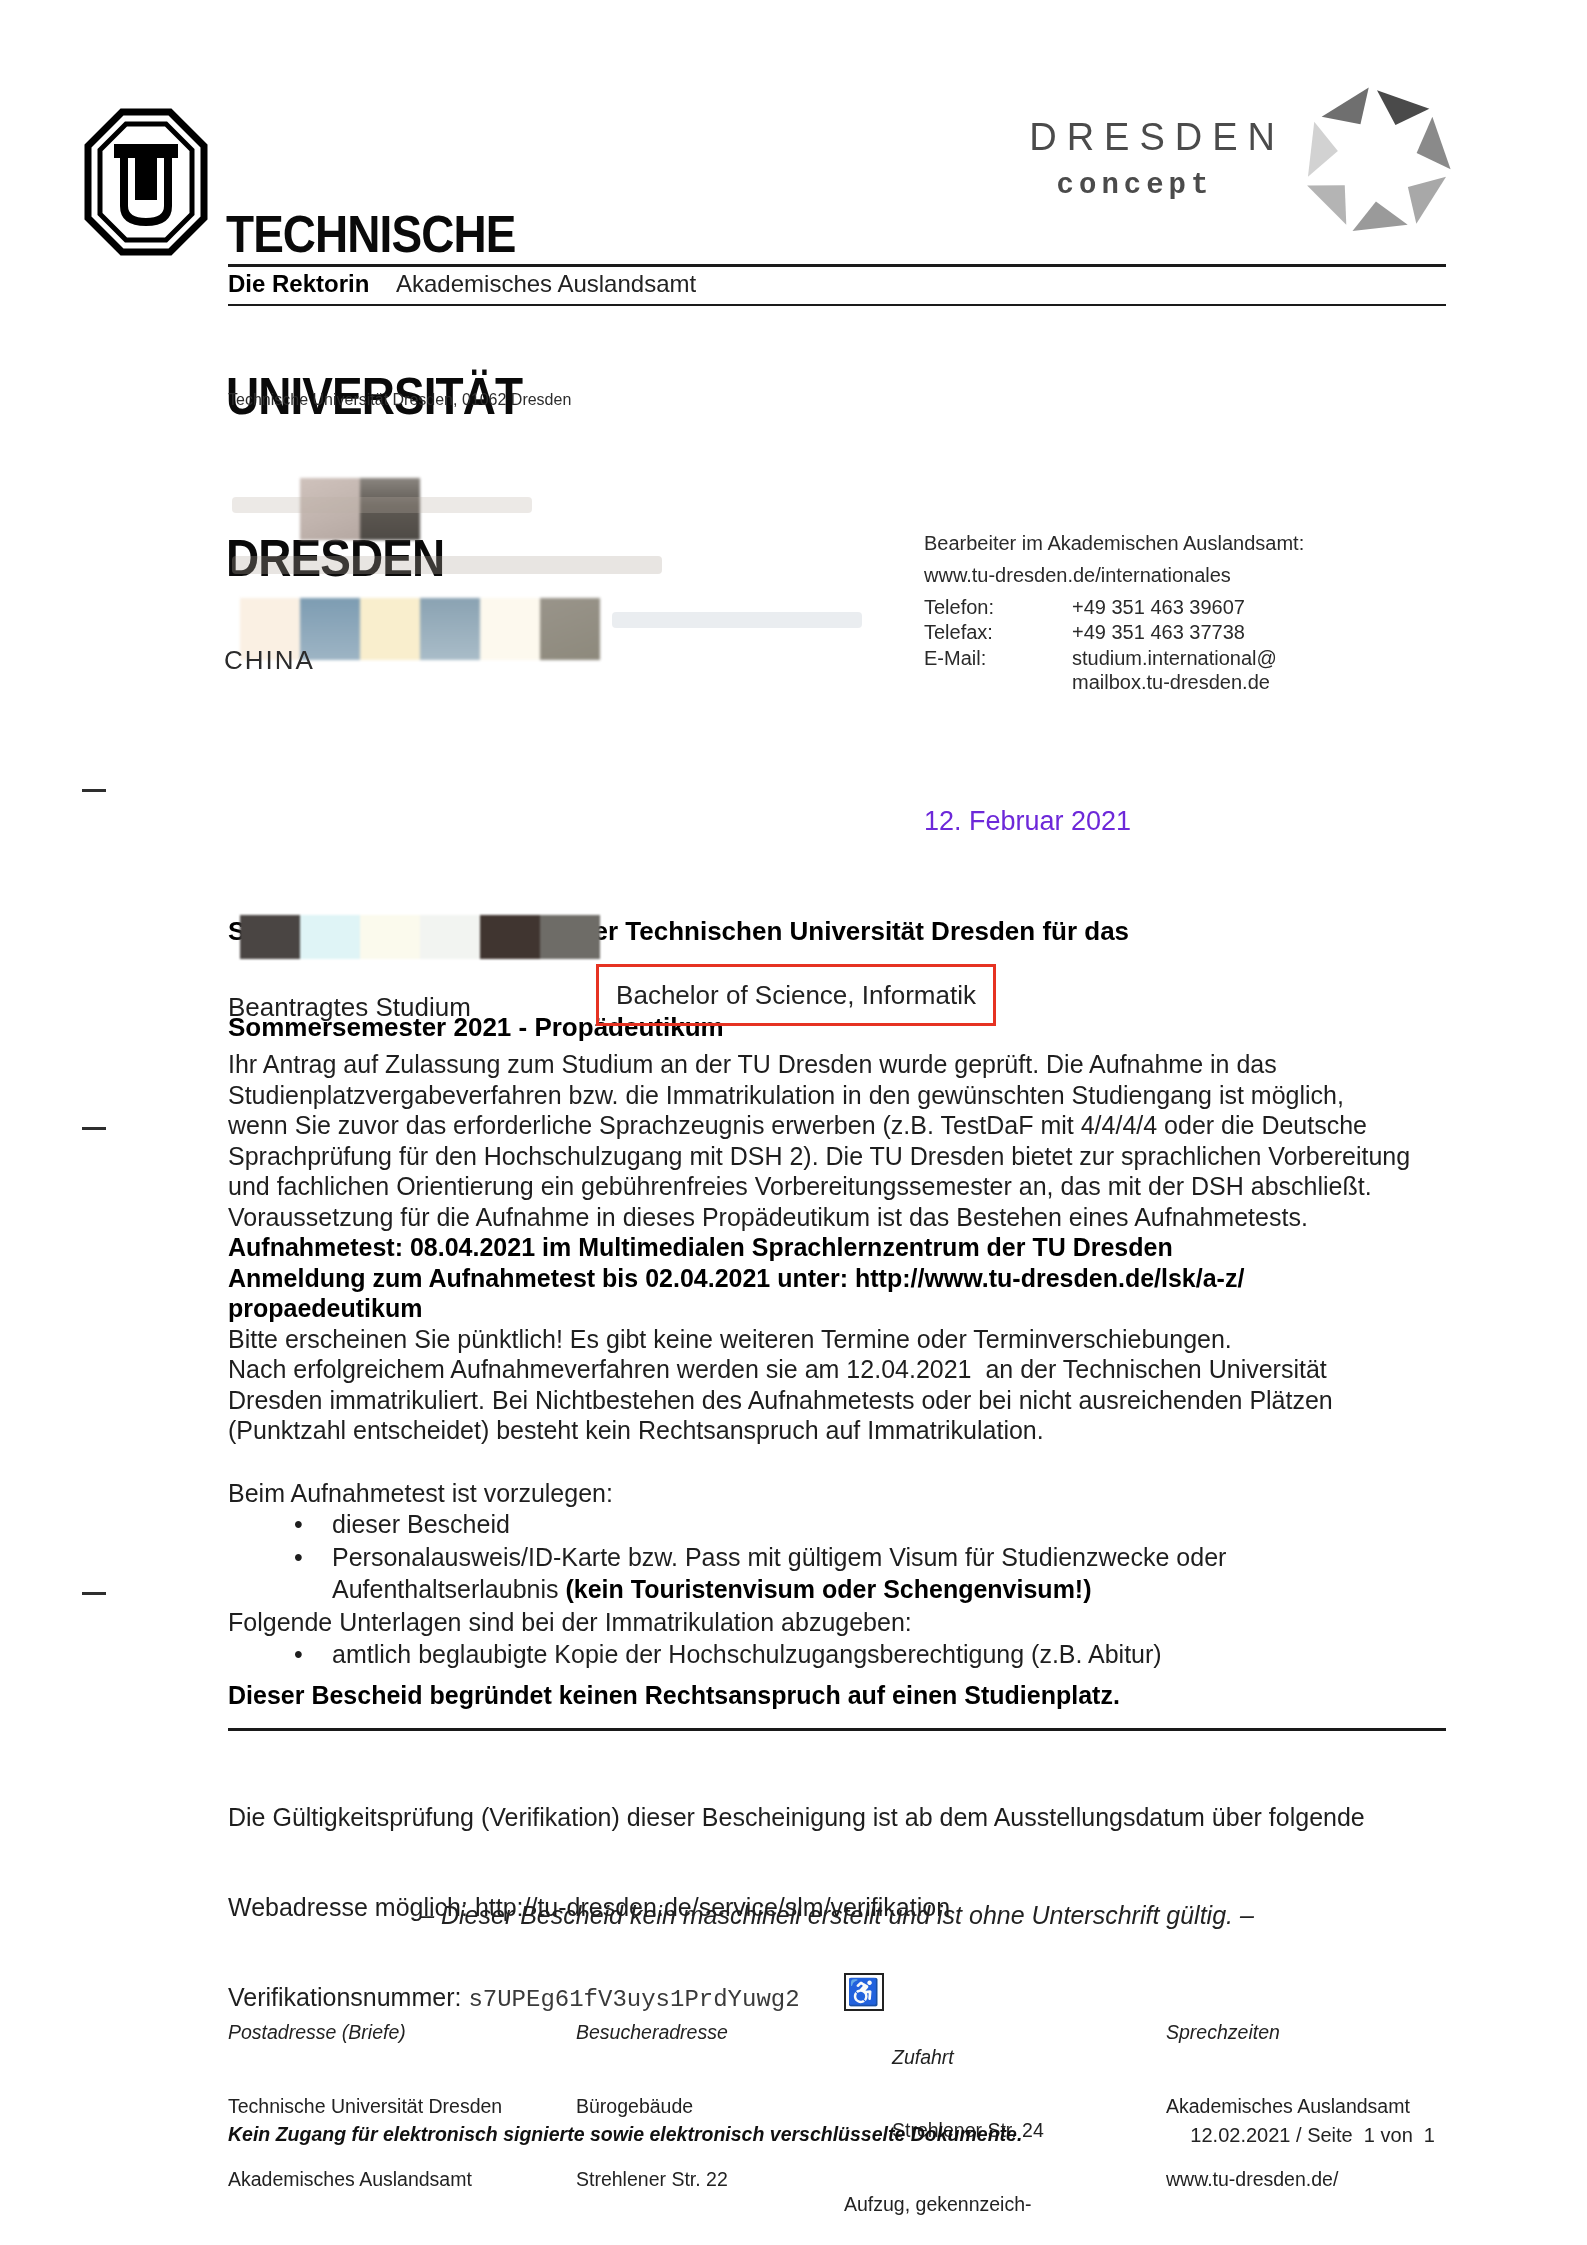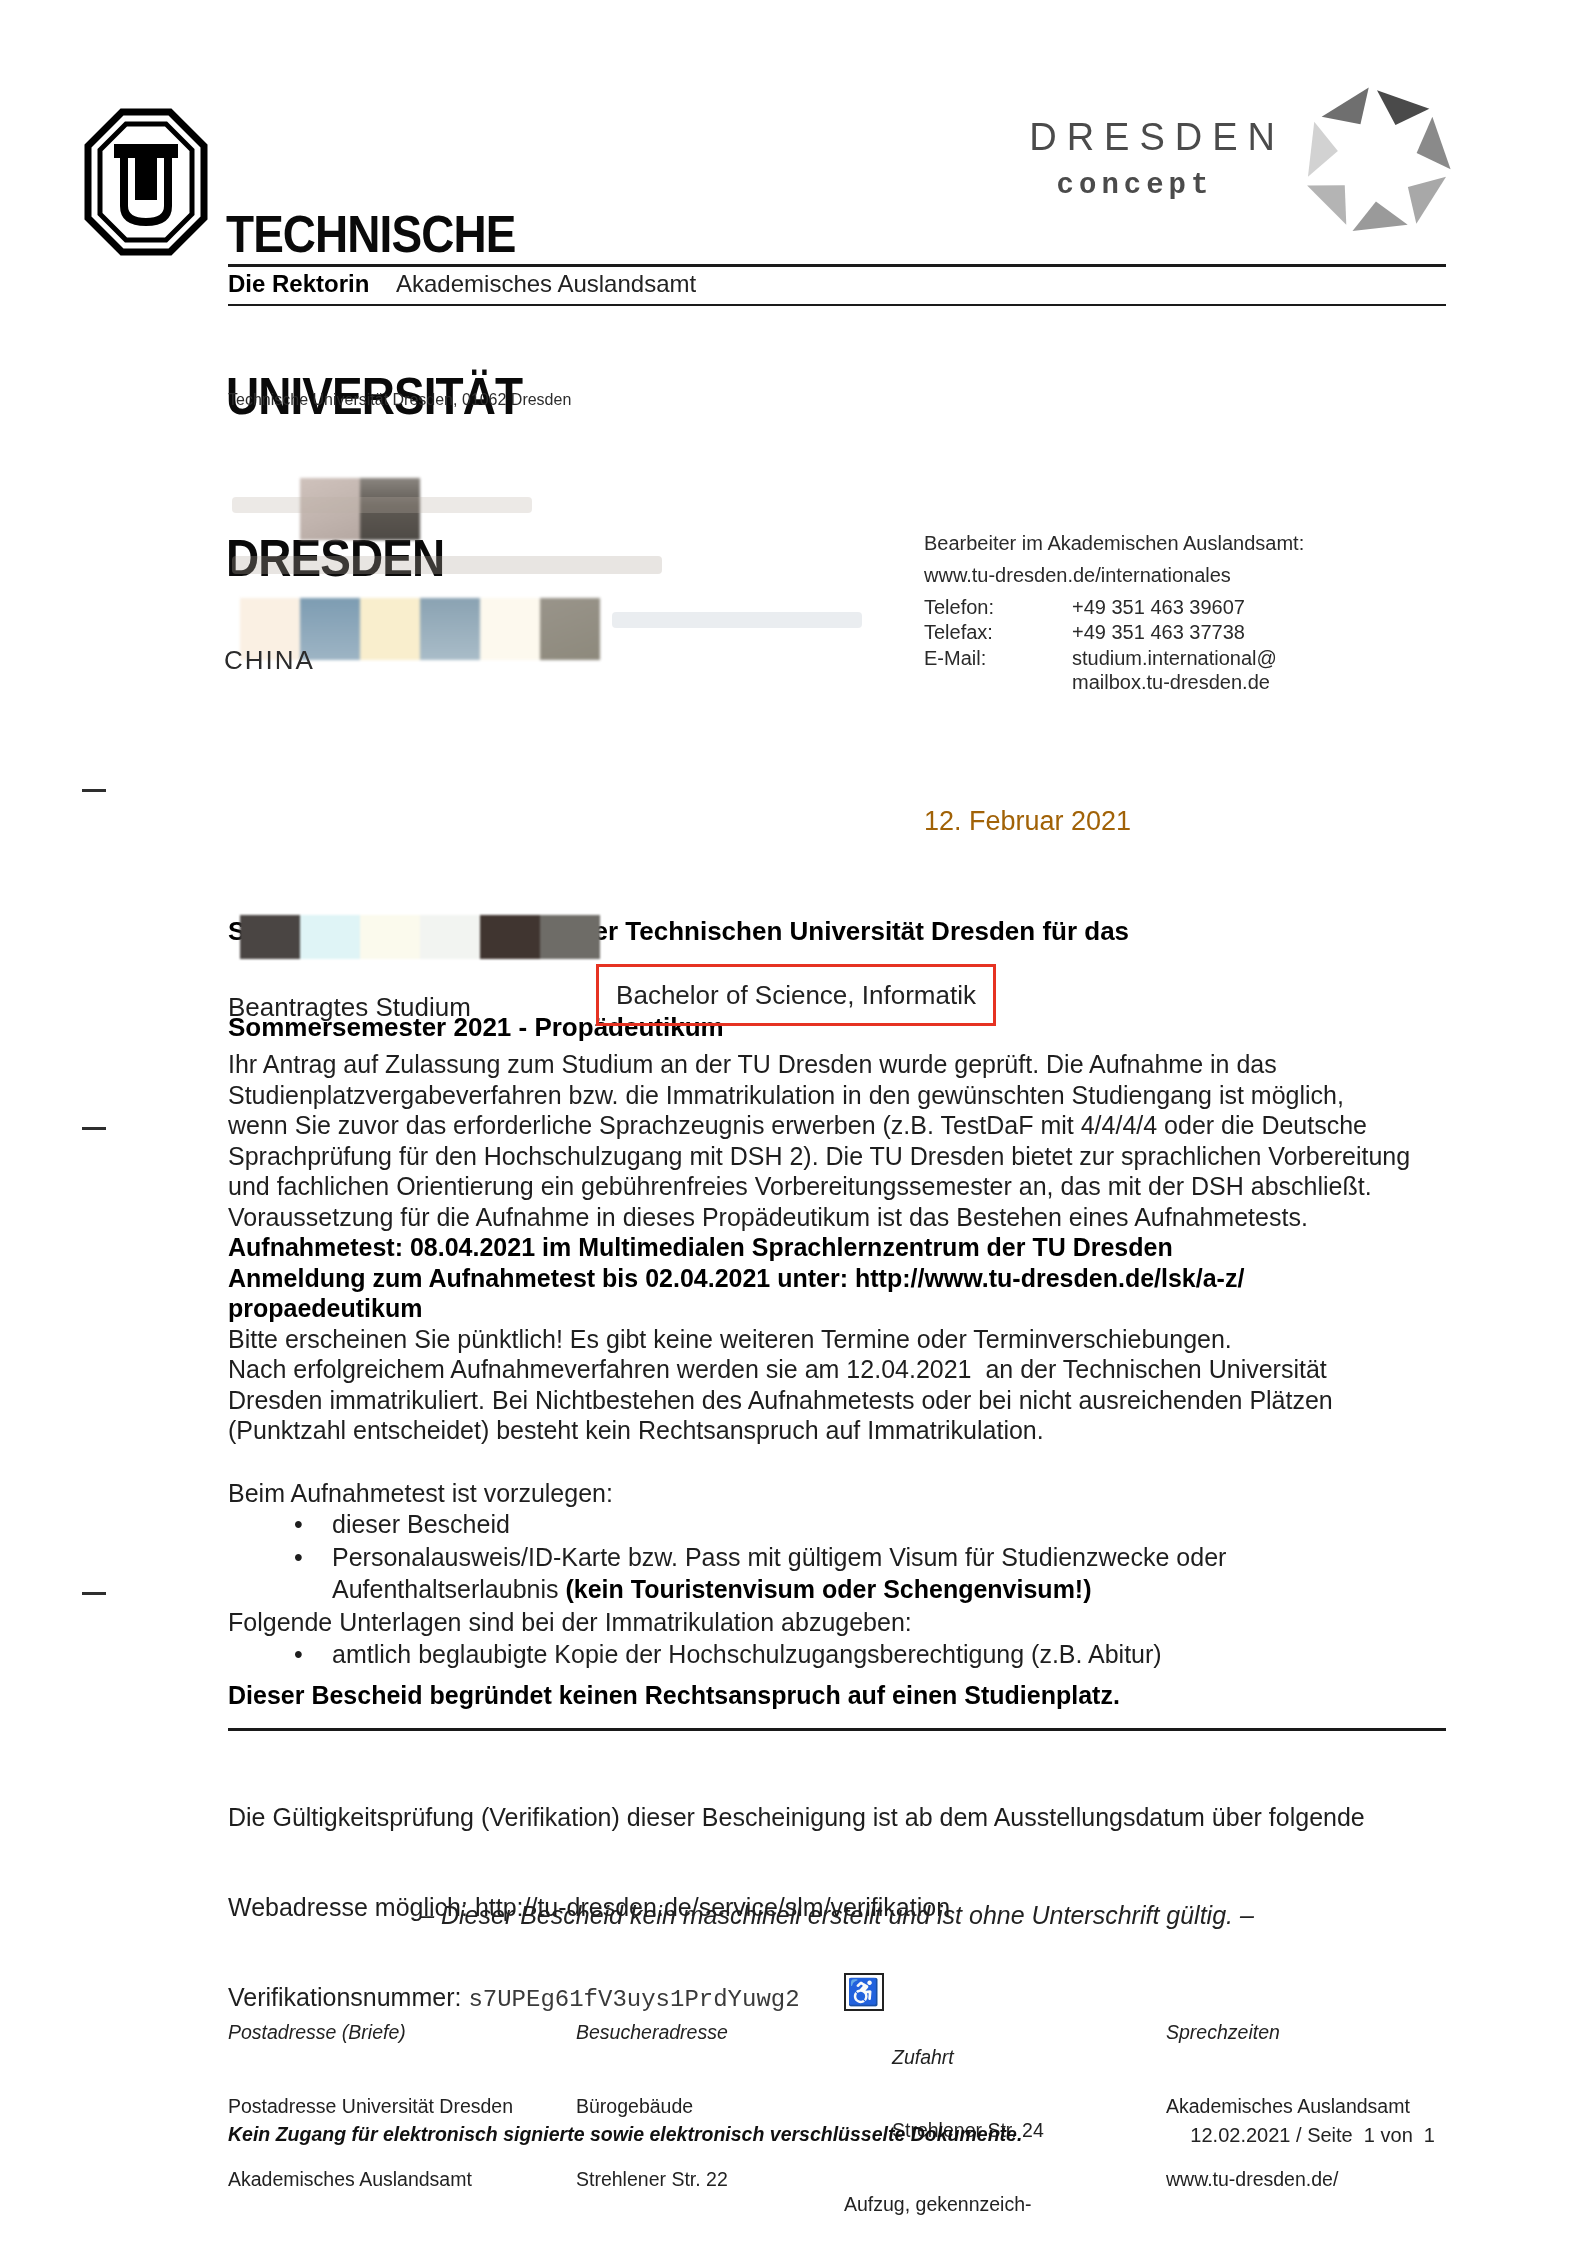--- a/index.html
+++ b/index.html
@@ -44,21 +44,21 @@
   #c-web{left:924px;top:564px;}
   #c-tel-l{left:924px;top:596px;} #c-tel-v{left:1072px;top:596px;}
   #c-fax-l{left:924px;top:621px;} #c-fax-v{left:1072px;top:621px;}
   #c-mail-l{left:924px;top:647px;} #c-mail-v{left:1072px;top:647px;}
   #c-mail2{left:1072px;top:671px;}
 
   .fold{position:absolute;left:82px;width:24px;height:3px;background:#2e2e2e;}
   #fold1{top:789px;} #fold2{top:1127px;} #fold3{top:1592px;}
 
   
-  .date{position:absolute;left:924px;top:806px;font-size:27px;color:#a16207;}
+  .date{position:absolute;left:924px;top:806px;font-size:27px;color:#6d28d9;}
   .subject{position:absolute;left:228px;top:851px;font-size:26px;font-weight:bold;line-height:32px;
            color:#000;white-space:pre;}
   .study-label{position:absolute;left:228px;top:992px;font-size:26px;}
   .study-box{position:absolute;left:596px;top:964px;width:394px;height:56px;border:3px solid #d946ef;
              display:flex;align-items:center;justify-content:center;font-size:26px;color:#222;}
 
   
   .body-block{position:absolute;left:228px;top:1049px;width:1300px;}
   .bl{font-size:25px;height:30.5px;line-height:30.5px;white-space:pre;color:#1e1e1e;}
   .bl.b{font-weight:bold;color:#000;}
@@ -219,21 +219,21 @@
   <div class="verif">
     <div>Die Gültigkeitsprüfung (Verifikation) dieser Bescheinigung ist ab dem Ausstellungsdatum über folgende</div>
     <div>Webadresse möglich: http://tu-dresden.de/service/slm/verifikation</div>
     <div><span>Verifikationsnummer: </span><span class="mono">s7UPEg61fV3uys1PrdYuwg2</span></div>
   </div>
 
   <div class="machine">– Dieser Bescheid kein maschinell erstellt und ist ohne Unterschrift gültig. –</div>
 
   <div class="fcol" id="fcol1">
     <div class="fhead">Postadresse (Briefe)</div>
-    <div>Postadresse Universität Dresden</div>
+    <div>Technische Universität Dresden</div>
     <div>Akademisches Auslandsamt</div>
     <div>01062 Dresden</div>
   </div>
   <div class="fcol" id="fcol2">
     <div class="fhead">Besucheradresse</div>
     <div>Bürogebäude</div>
     <div>Strehlener Str. 22</div>
     <div>6. Etage</div>
     
   </div>

